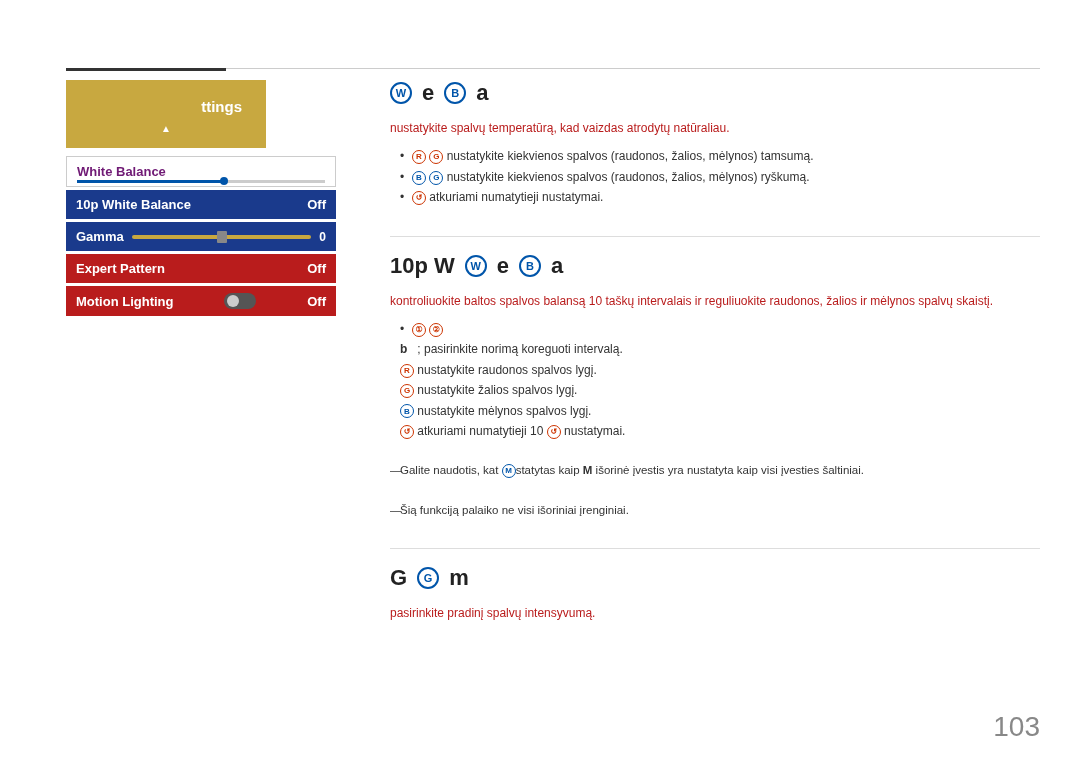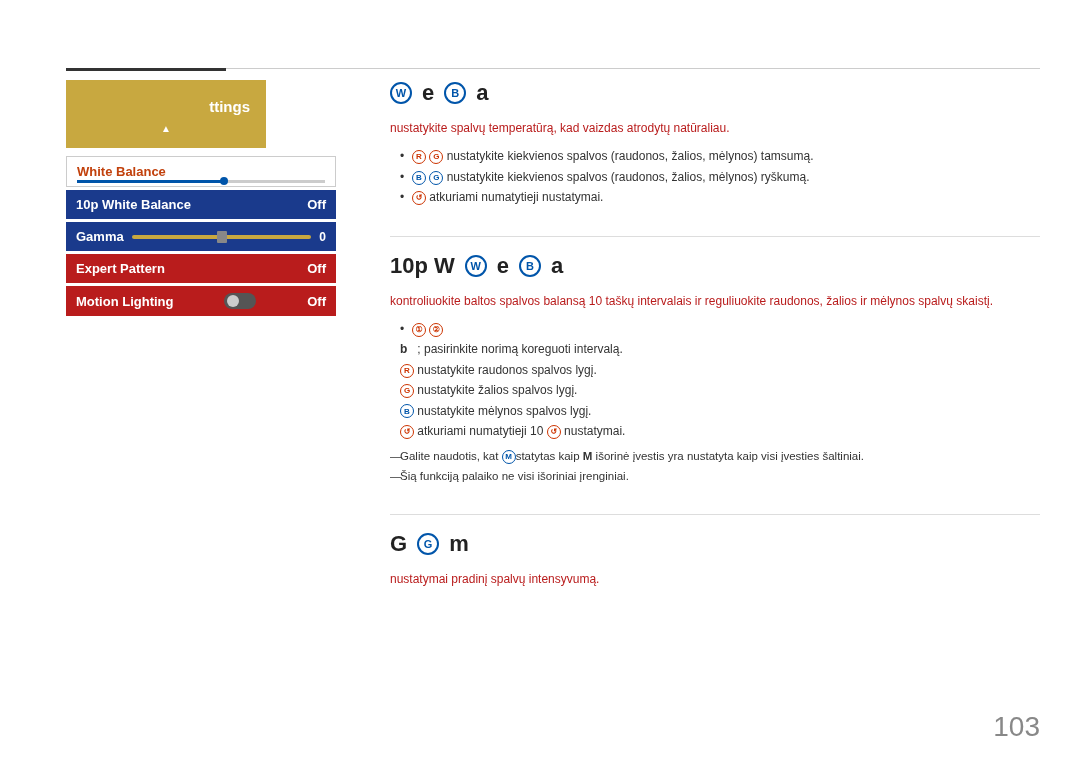--- a/index.html
+++ b/index.html
@@ -37,21 +37,21 @@
       position: absolute;
       top: 80px;
       left: 66px;
       width: 270px;
     }
 
     .sidebar-menu-container {
       position: relative;
       background: #c8a840;
       width: 200px;
-      padding: 10px 0;
+      padding: 10px 8px;
       margin-bottom: 8px;
     }
 
     .sidebar-title {
       color: #ffffff;
       font-size: 15px;
       font-weight: bold;
       padding: 8px 16px;
       text-align: right;
     }
@@ -70,21 +70,21 @@
       padding: 7px 10px;
       margin-bottom: 3px;
       cursor: pointer;
       font-size: 13px;
       font-weight: bold;
       color: #ffffff;
     }
 
     .menu-item-white-balance {
       background: #ffffff;
-      color: #c2410c;
+      color: #701a75;
       border: 1px solid #cccccc;
       position: relative;
     }
 
     .menu-item-white-balance .slider-track {
       position: absolute;
       bottom: 3px;
       left: 10px;
       right: 10px;
       height: 3px;
@@ -260,35 +260,36 @@
       vertical-align: middle;
     }
 
     .icon-small-blue {
       border-color: #0055aa;
       color: #0055aa;
     }
 
     .sub-section {
       margin-left: 10px;
-      margin-bottom: 6px;
+      margin-bottom: 20px;
     }
 
     .sub-desc {
       font-size: 12px;
       color: #333333;
       line-height: 1.7;
     }
 
     .note-line {
       font-size: 11.5px;
       color: #333333;
       line-height: 1.7;
       padding-left: 10px;
       position: relative;
+      margin-top: 20px;
     }
 
     .note-line::before {
       content: '—';
       position: absolute;
       left: 0;
     }
 
     .divider-line {
       width: 100%;
@@ -444,18 +445,18 @@
   </div>
 
   <div class="divider-line"></div>
 
   <div class="section">
     <div class="section-title">
       <span>G</span>
       <span class="icon-circle">G</span>
       <span>m</span>
     </div>
-    <p class="section-desc">nustatymai pradinį spalvų intensyvumą.</p>
+    <p class="section-desc">pasirinkite pradinį spalvų intensyvumą.</p>
   </div>
 
 </div>
 
 <div class="page-number">103</div>
 
 </body></html>

